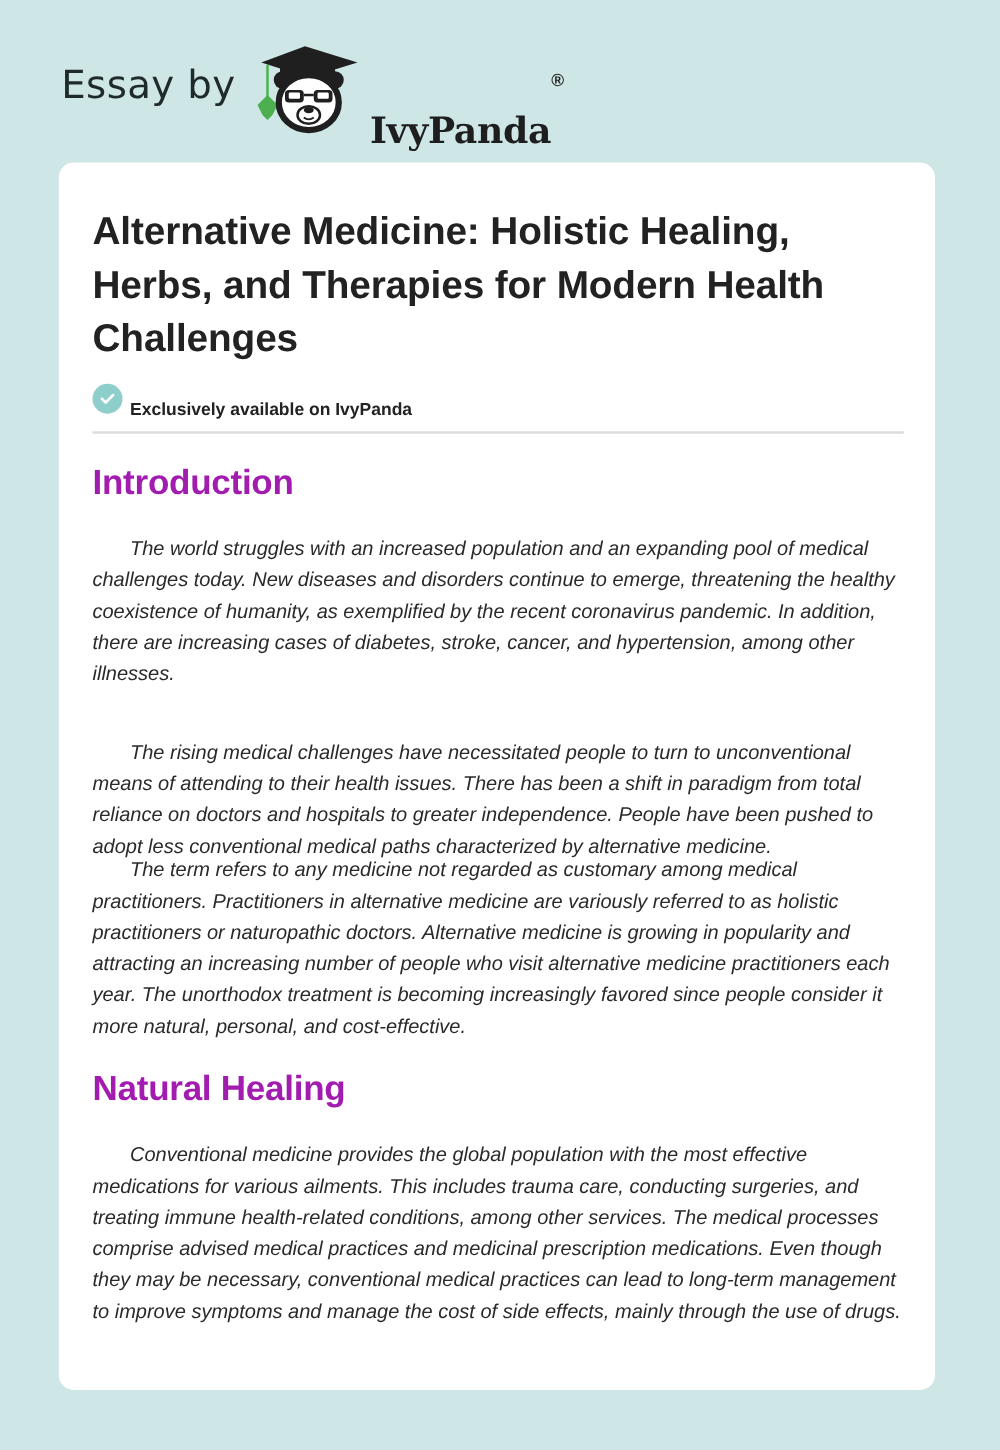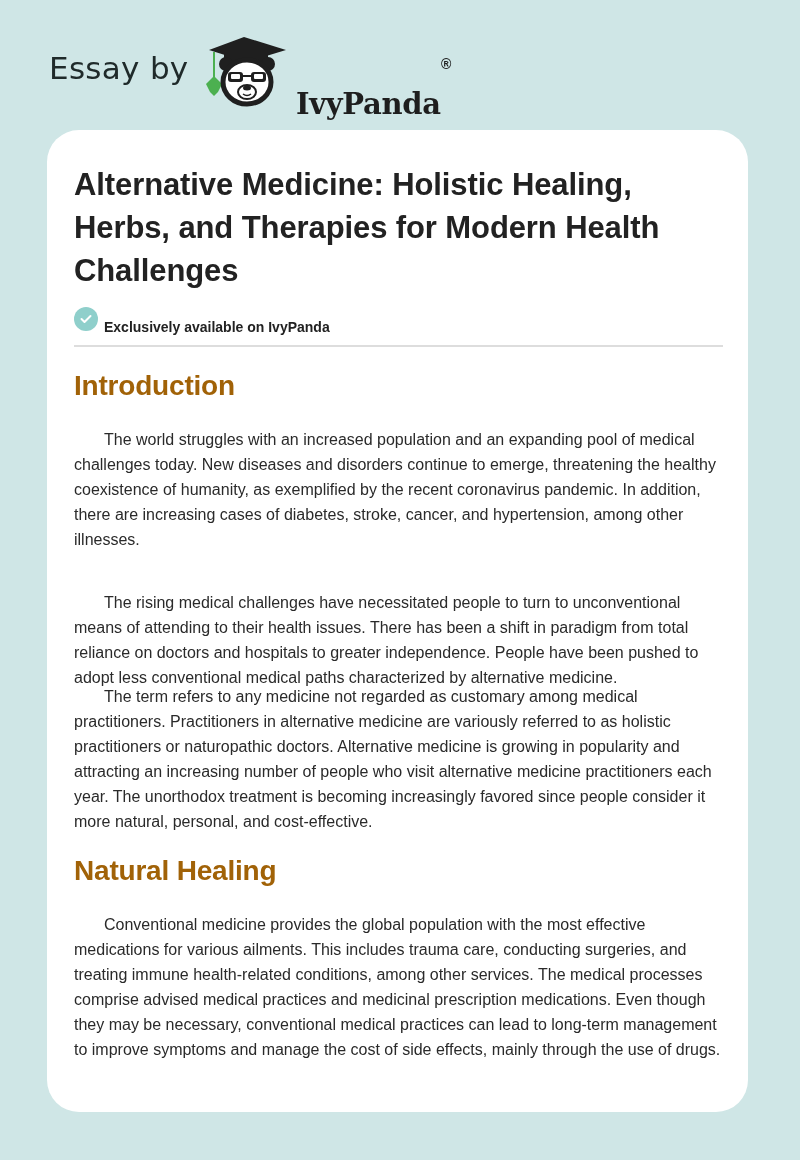--- a/index.html
+++ b/index.html
@@ -53,21 +53,21 @@
       font-size: 14px;
       color: #1e1e1e;
     }
     .card {
       position: absolute;
       left: 47px;
       top: 130px;
       width: 701px;
       height: 982px;
       background: #ffffff;
-      border-radius: 32px;
+      border-radius: 12px;
     }
     .title {
       position: absolute;
       left: 27px;
       top: 33px;
       width: 660px;
       font-family: "Liberation Sans", sans-serif;
       font-weight: bold;
       font-size: 31px;
       line-height: 43px;
@@ -106,32 +106,33 @@
       width: 649px;
       height: 2px;
       background: #dddddd;
     }
     .h2 {
       position: absolute;
       left: 27px;
       font-family: "Liberation Sans", sans-serif;
       font-weight: bold;
       font-size: 28px;
-      color: #a16207;
+      color: #a21caf;
       letter-spacing: -0.2px;
     }
     .para {
       position: absolute;
       left: 27px;
       width: 652px;
       font-family: "Liberation Sans", sans-serif;
       font-size: 16px;
       line-height: 25px;
       color: #2a2a2a;
       text-indent: 30px;
+      font-style: italic;
     }
   </style>
 </head>
 <body>
 
 <div class="header">
   <span class="essay-by">Essay by</span>
   <span class="logo-icon">
     <svg width="90" height="72" viewBox="0 0 90 72">
 

